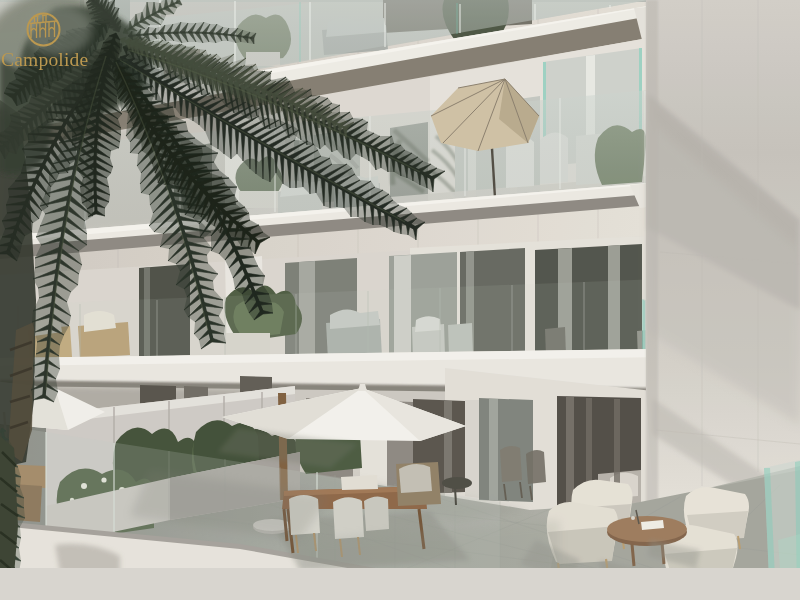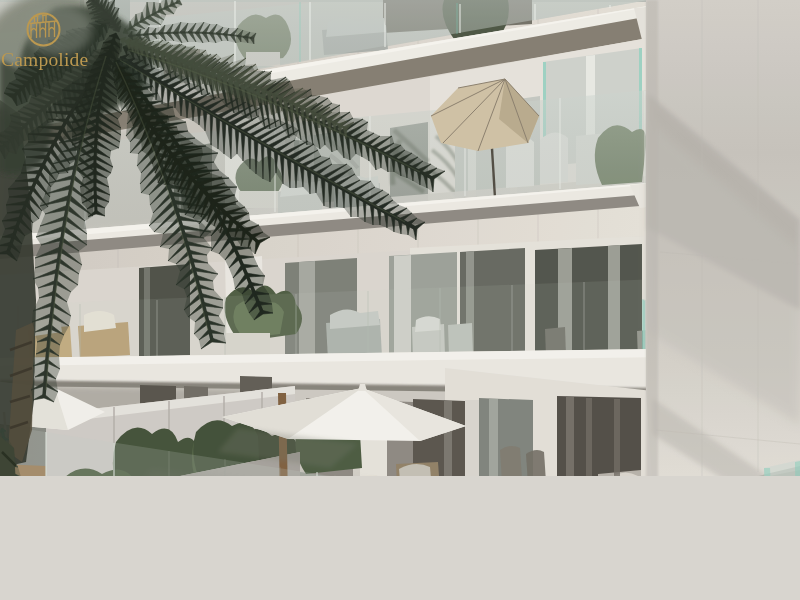--- a/index.html
+++ b/index.html
@@ -1,14 +1,14 @@
 <!DOCTYPE html>
 <html><head><meta charset="utf-8">
 <style>html,body{margin:0;padding:0;background:#d8d5cf;}
-#scene{width:800px;height:476px;overflow:hidden;position:relative;font-family:"Liberation Sans",sans-serif;}
+#scene{width:800px;height:568px;overflow:hidden;position:relative;font-family:"Liberation Sans",sans-serif;}
 </style></head><body>
 <div id="scene">
 <svg width="800" height="600" viewBox="0 0 800 600" xmlns="http://www.w3.org/2000/svg">
 <defs>
 <linearGradient id="facade" x1="0" y1="0" x2="1" y2="0.2">
  <stop offset="0" stop-color="#ccc7c0"></stop>
           <stop offset="0.5" stop-color="#dad5ce"></stop>
           <stop offset="1" stop-color="#e6e2db"></stop>
 </linearGradient>
 <linearGradient id="sidewall" x1="0" y1="0" x2="0" y2="1">

